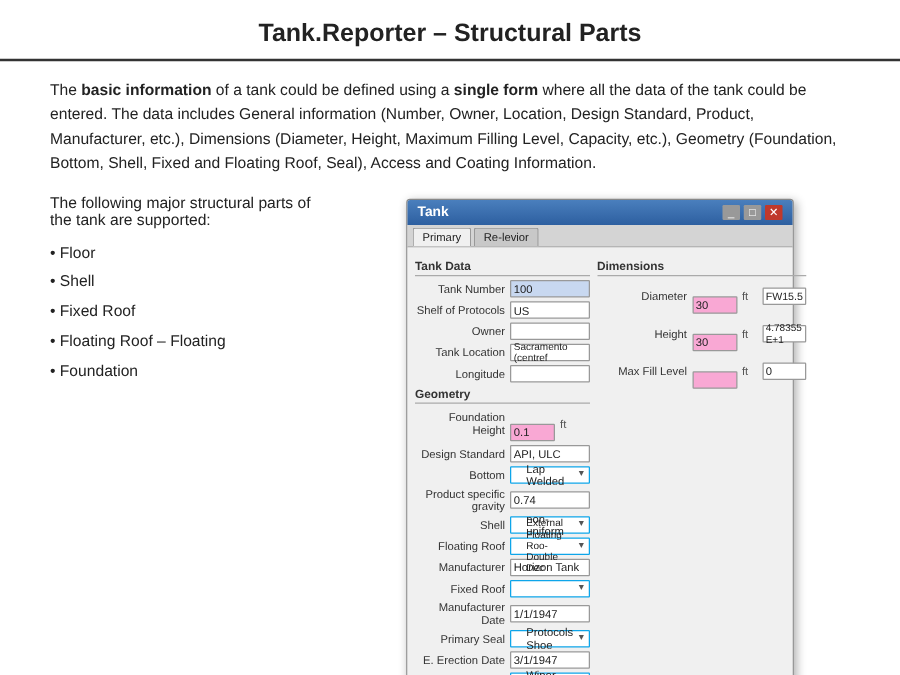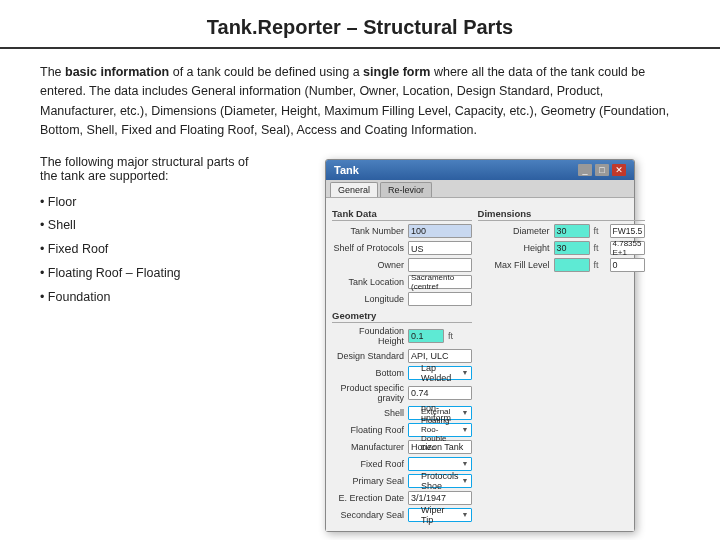--- a/index.html
+++ b/index.html
@@ -184,25 +184,26 @@
       font-size: 9px;
       padding: 0 2px;
     }
 
     .form-input.blue-bg {
       background: #c8d8f0;
     }
 
     .form-input-sm {
       height: 14px;
-      background: #5eead4;
+      background: #f9a8d4;
       border: 1px solid #999;
       border-radius: 1px;
       width: 36px;
       font-size: 9px;
+      margin-top: 13px;
     }
 
     .form-unit {
       font-size: 9px;
       color: #555;
       width: 12px;
     }
 
     .section-header {
       font-size: 9.5px;
@@ -276,21 +277,21 @@
           <div class="dialog-titlebar">
             <span class="dialog-title-text">Tank</span>
             <div class="dialog-controls">
               <div class="dialog-btn min">_</div>
               <div class="dialog-btn max">□</div>
               <div class="dialog-btn">✕</div>
             </div>
           </div>
 
           <div class="dialog-tabs">
-            <div class="dialog-tab active">General</div>
+            <div class="dialog-tab active">Primary</div>
             <div class="dialog-tab">Re-levior</div>
           </div>
 
           <div class="dialog-body">
             <div class="two-col-form">
 
               <div class="col">
                 <div class="section-header">Tank Data</div>
 
                 <div class="form-row">
@@ -362,20 +363,26 @@
                 </div>
                 <div class="form-row">
                   <span class="form-label">Manufacturer</span>
                   <div class="form-input" style="display:flex;align-items:center;">
                       <span style="font-size:9px;">Horizon Tank</span>
                     </div>
                 </div>
                 <div class="form-row">
                   <span class="form-label">Fixed Roof</span>
                   <div class="form-input combo-select"></div>
+                </div>
+                <div class="form-row">
+                  <span class="form-label">Manufacturer Date</span>
+                  <div class="form-input" style="display:flex;align-items:center;">
+                      <span style="font-size:9px;">1/1/1947</span>
+                    </div>
                 </div>
                 <div class="form-row">
                   <span class="form-label">Primary Seal</span>
                   <div class="form-input combo-select" style="display:flex;align-items:center;">
                       <span style="font-size:9px;">Protocols Shoe</span>
                     </div>
                 </div>
                 <div class="form-row">
                   <span class="form-label">E. Erection Date</span>
                   <div class="form-input" style="display:flex;align-items:center;">

